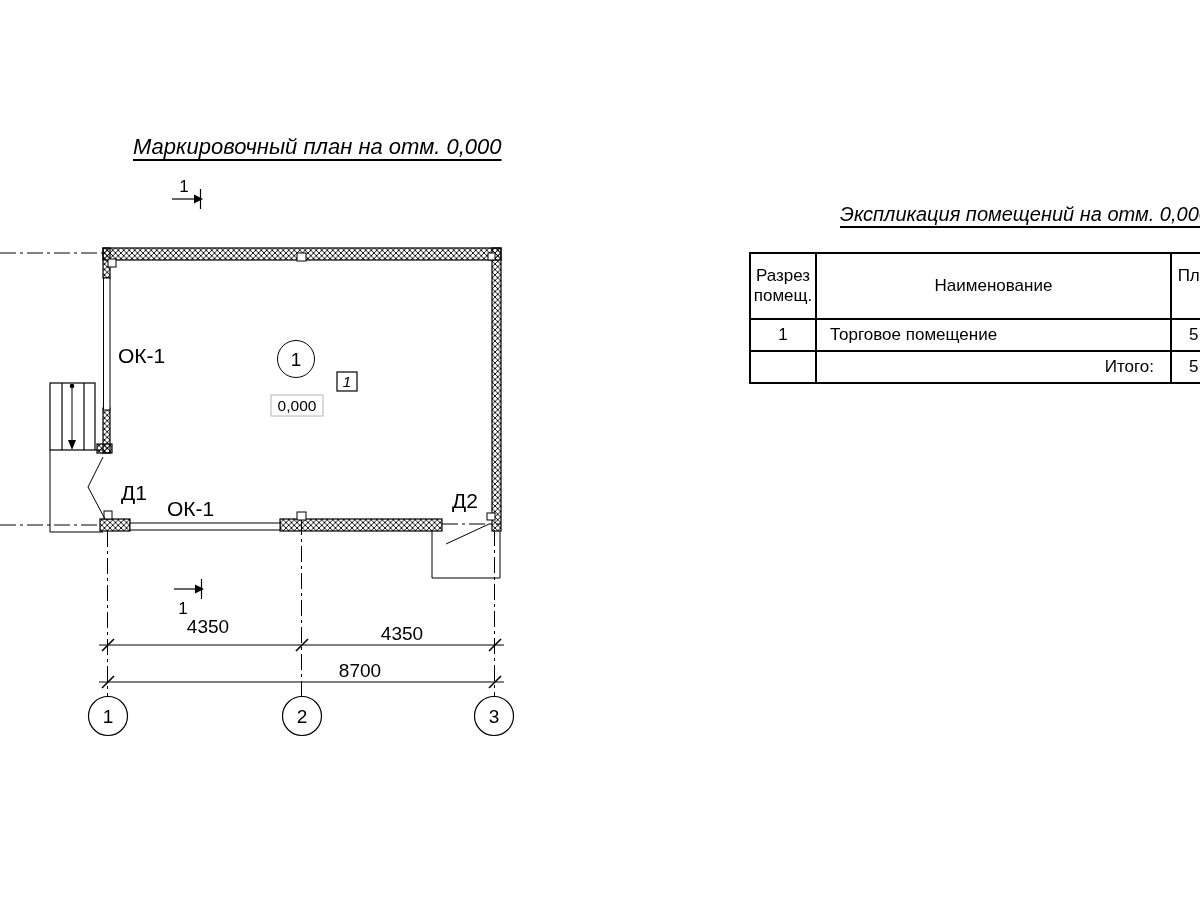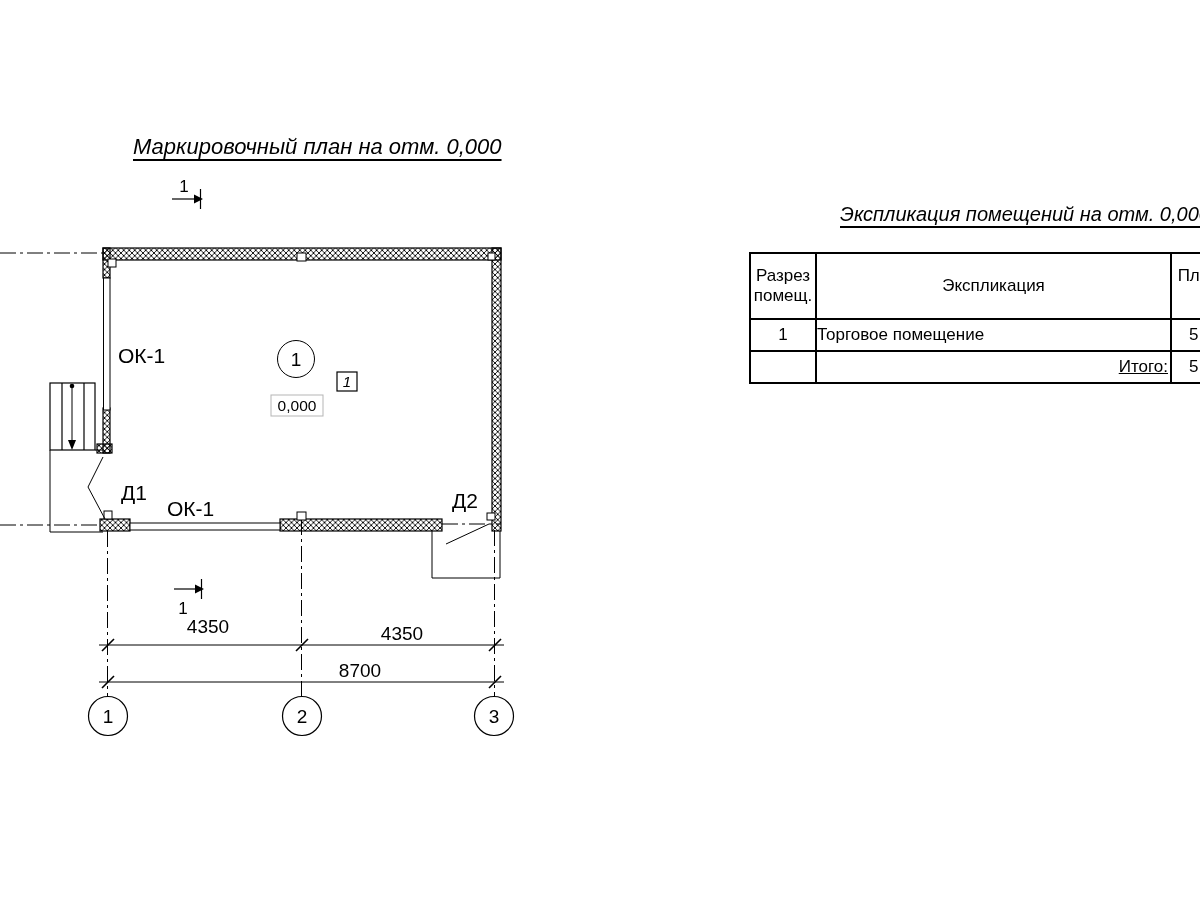--- a/index.html
+++ b/index.html
@@ -11,22 +11,22 @@
   #plan-title{left:117px;top:134px;margin-left:16px;}
   #table-title{left:840px;top:203px;font-size:20px;}
   
   #expl-table{left:749px;top:252px;display:grid;
     grid-template-columns:66px 355px 92px;
     grid-template-rows:66px 32px 30px;
     border:2px solid #000;font-size:17px;}
   #expl-table .cell{border-right:2px solid #000;border-bottom:2px solid #000;
     display:flex;align-items:center;justify-content:center;text-align:center;line-height:1.2;}
   #expl-table .cell.last-row{border-bottom:none;}
-  #expl-table .cell.name{justify-content:flex-start;text-align:left;}
-  #expl-table .cell.total{justify-content:flex-end;text-align:center;padding-right:2px;text-decoration:underline;}
+  #expl-table .cell.name{justify-content:flex-start;text-align:left;padding-left:13px;}
+  #expl-table .cell.total{justify-content:flex-end;text-align:center;padding-right:16px;}
   #expl-table .cell.area{justify-content:flex-start;padding-left:17px;}
   
   #notes{left:822px;top:744px;font-size:17.5px;line-height:24.5px;white-space:pre;}
   svg text{font-family:"Liberation Sans", sans-serif;fill:#000;}
 </style>
 </head>
 <body>
 
 <div id="canvas">
 
@@ -153,21 +153,21 @@
       <text x="494" y="723" font-size="19" text-anchor="middle">3</text>
     </g>
   </svg>
 
   <div class="abs drawing-title" id="plan-title">Маркировочный план на отм. 0,000</div>
 
   <div class="abs drawing-title" id="table-title">Экспликация помещений на отм. 0,000</div>
 
   <div class="abs" id="expl-table">
     <div class="cell">Разрез помещ.</div>
-    <div class="cell">Экспликация</div>
+    <div class="cell">Наименование</div>
     <div class="cell">Площадь, м²</div>
 
     <div class="cell">1</div>
     <div class="cell name">Торговое помещение</div>
     <div class="cell area">5</div>
 
     <div class="cell last-row"></div>
     <div class="cell last-row total">Итого:</div>
     <div class="cell last-row area">5</div>
   </div>

